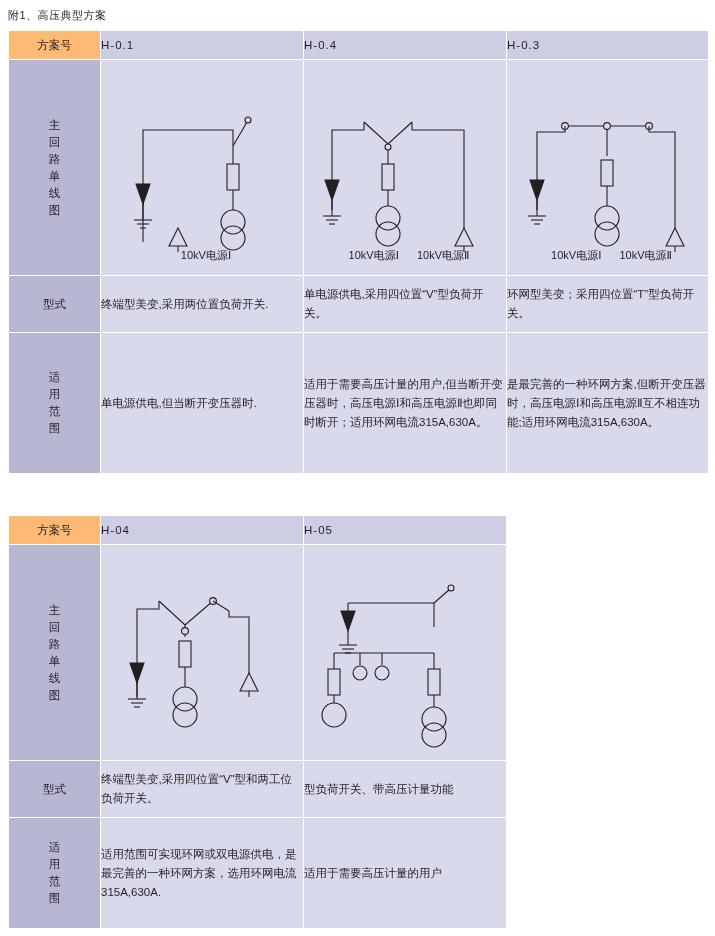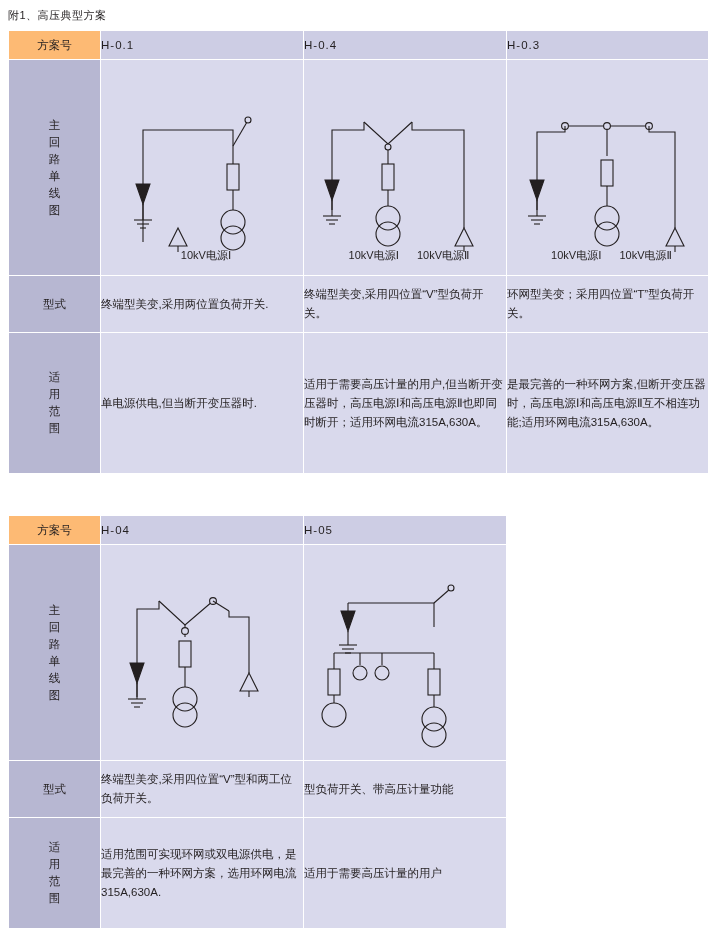--- a/index.html
+++ b/index.html
@@ -249,21 +249,21 @@
               <span>10kV电源Ⅰ</span>
               <span>10kV电源Ⅱ</span>
             </div>
           </div>
         </td>
       </tr>
 
       <tr>
         <td class="row-label typ-row-label">型式</td>
         <td class="cell typ-cell">终端型美变,采用两位置负荷开关.</td>
-        <td class="cell typ-cell">终端型美变,采用四位置“V”型负荷开关。</td>
+        <td class="cell typ-cell">单电源供电,采用四位置“V”型负荷开关。</td>
         <td class="cell typ-cell">环网型美变；采用四位置“T”型负荷开关。</td>
       </tr>
 
       <tr>
         <td class="row-label">
           <div class="stack">
             <div>适</div>
             <div>用</div>
             <div>范</div>
             <div>围</div>

